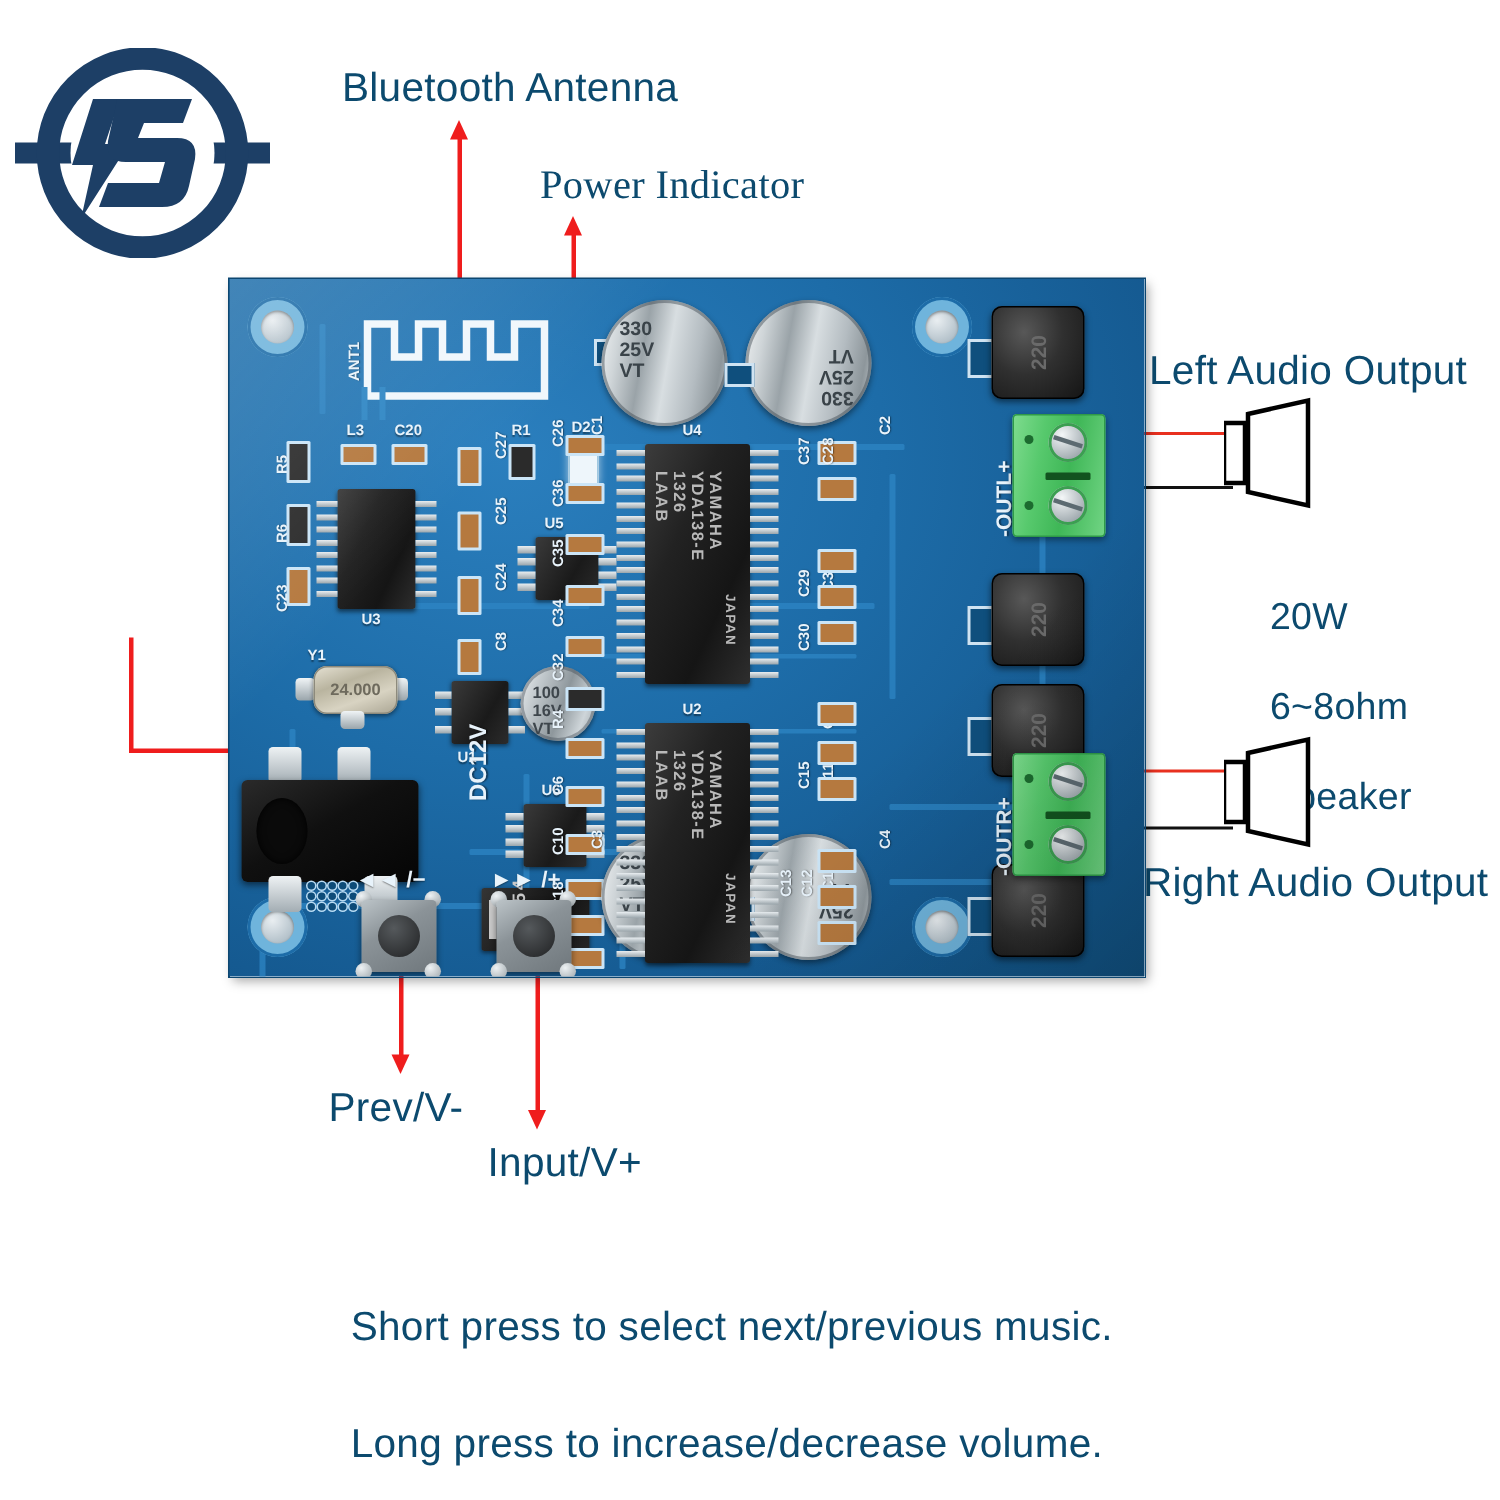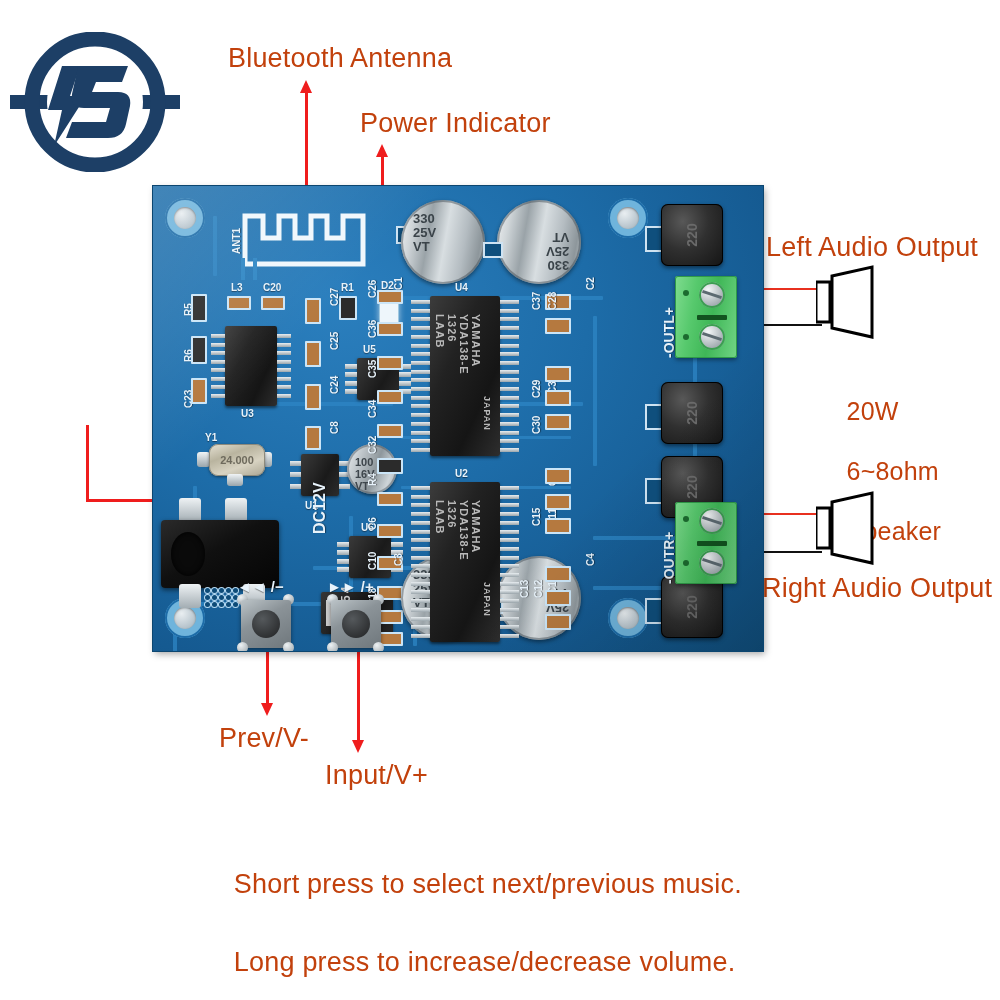--- a/index.html
+++ b/index.html
@@ -6,21 +6,21 @@
   html,body{margin:0;padding:0;background:#ffffff;}
   body{
     width:1000px;height:1000px;position:relative;overflow:hidden;
     font-family:"Liberation Sans","DejaVu Sans",sans-serif;
     background:#ffffff;
   }
   #stage{position:absolute;left:0;top:0;width:1000px;height:1000px;}
 
   
   .anno{
-    position:absolute;color:#c2410c;white-space:pre;
+    position:absolute;color:#0c4a6e;white-space:pre;
     font-family:"Liberation Sans","DejaVu Sans",sans-serif;
     letter-spacing:.2px;
   }
   .anno.big{font-size:27px;}
   .anno.med{font-size:25px;}
   .anno.desc{font-size:27px;line-height:39px;}
 
   .boxlabel{
     position:absolute;border:3px solid #000;background:#fff;
     color:#3a8ade;font-size:27px;line-height:33px;
@@ -240,21 +240,21 @@
         <path d="M70 34 L52 34 L38 78 L52 78 L44 114 L76 64 L60 64 Z"></path>
         <path d="M68 34 L118 34 L112 50 L86 50 L82 60 L108 60
                  Q122 60 120 74 L116 92 Q113 106 98 106 L56 106 L62 90 L96 90 L100 76 L74 76
                  Q60 76 62 62 L66 44 Z"></path>
       </g>
     </svg>
   </div>
 
   <div class="anno big" style="left:228px;top:43px;">Bluetooth Antenna</div>
 
-  <div class="anno big" style="left:360px;top:108px;">Power Indicator</div>
+  <div class="anno big" style="left:360px;top:108px;font-family:Liberation Serif, serif;">Power Indicator</div>
 
 
   <div class="anno big" style="left:762px;top:573px;">Right Audio Output</div>
 
   <div class="anno big" style="left:766px;top:232px;">Left Audio Output</div>
 
   <div class="anno med" style="left:818px;top:366px;line-height:30px;">
     <span>20W</span><br>
     <span>6~8ohm</span><br>
     <span>Speaker</span>

